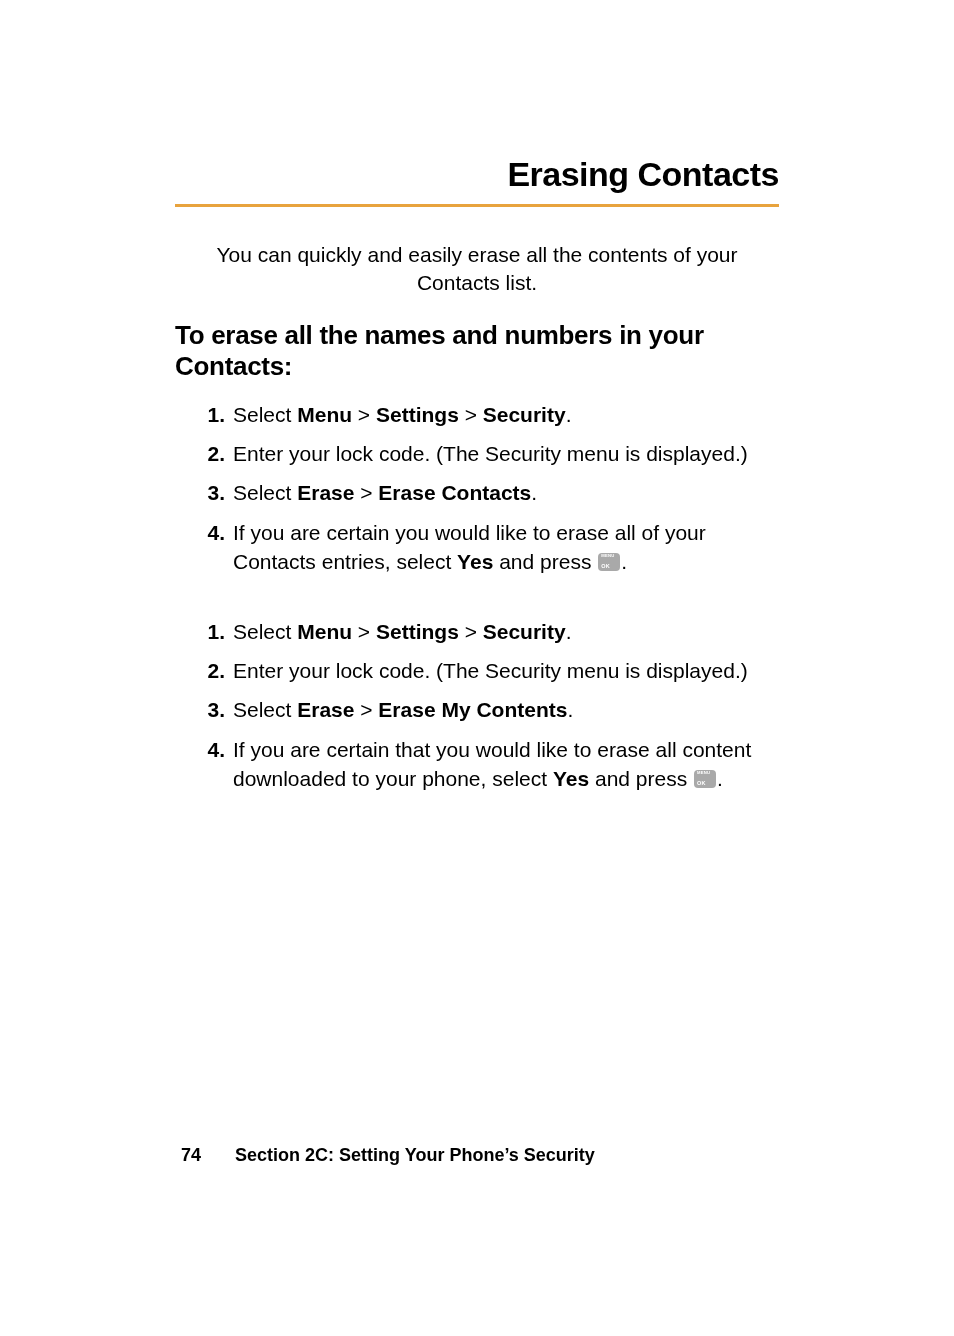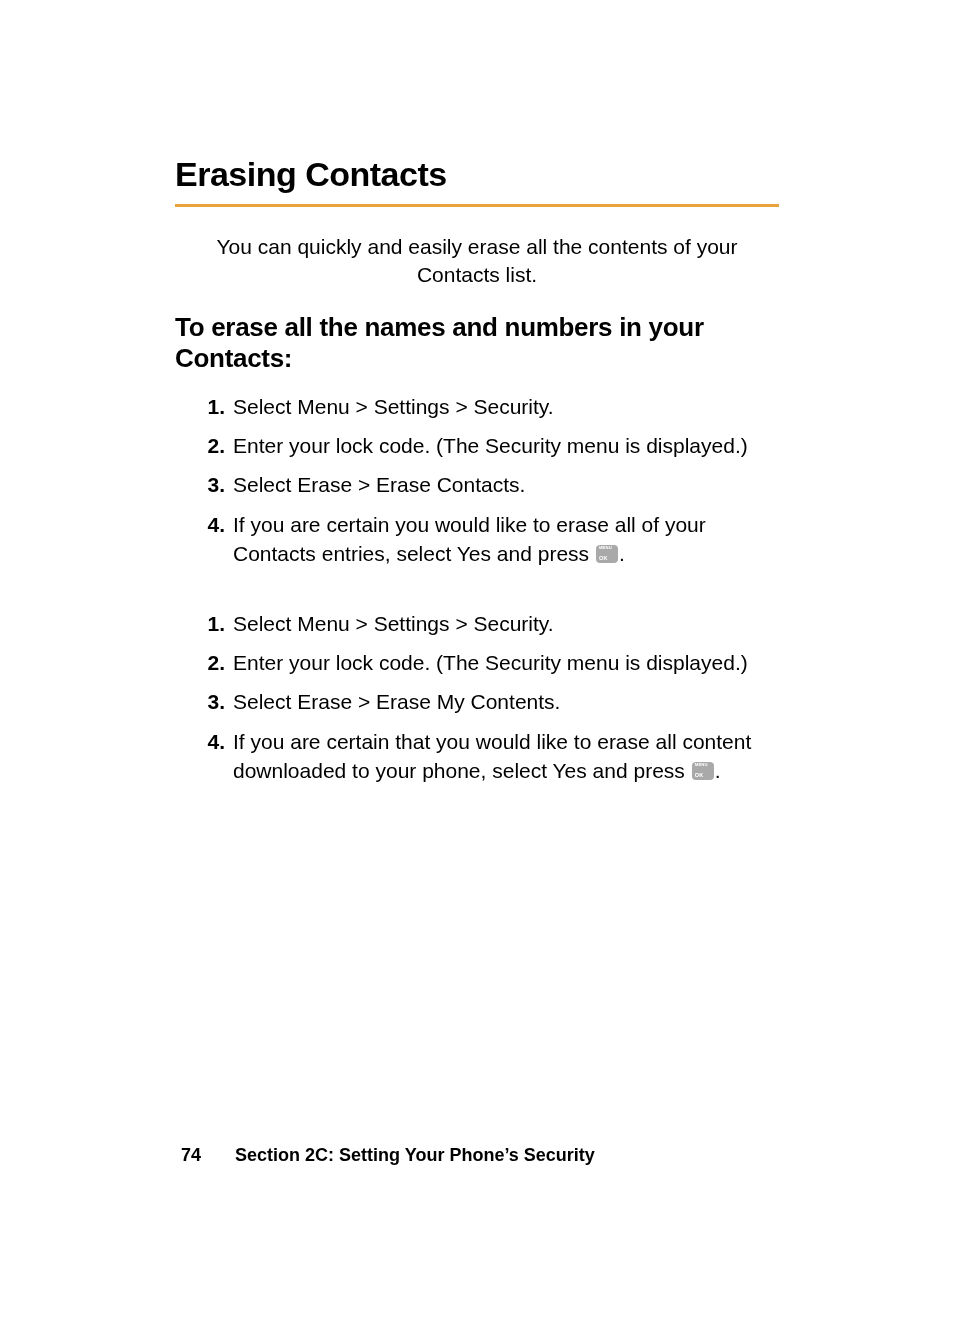--- a/index.html
+++ b/index.html
@@ -9,21 +9,22 @@
       color: #000;
       position: relative;
       padding: 155px 175px 0 175px;
     }
     .section-heading {
       font-size: 34px;
       font-weight: 700;
       letter-spacing: -0.5px;
       padding-bottom: 10px;
       border-bottom: 3px solid #e8a33d;
-      margin-bottom: 26px;
+      margin-bottom: 34px;
+      text-align: right;
     }
     .intro {
       font-size: 21px;
       line-height: 1.35;
       margin-bottom: 22px;
       text-align: center;
     }
     .subhead {
       font-size: 26px;
       font-weight: 700;
@@ -45,21 +46,21 @@
       padding-left: 4px;
     }
     ol.steps li::before {
       content: counter(step) ".";
       position: absolute;
       left: -34px;
       width: 30px;
       text-align: right;
       font-weight: 700;
     }
-    .b { font-weight: 400; margin-top: 20px; }
+    .b { font-weight: 700; margin-top: 20px; }
     .sep { font-weight: 400; }
     .key-icon {
       display: inline-block;
       vertical-align: -2px;
       width: 22px;
       height: 18px;
       background: #a9a9a9;
       border-radius: 4px;
       position: relative;
       margin: 0 1px;

